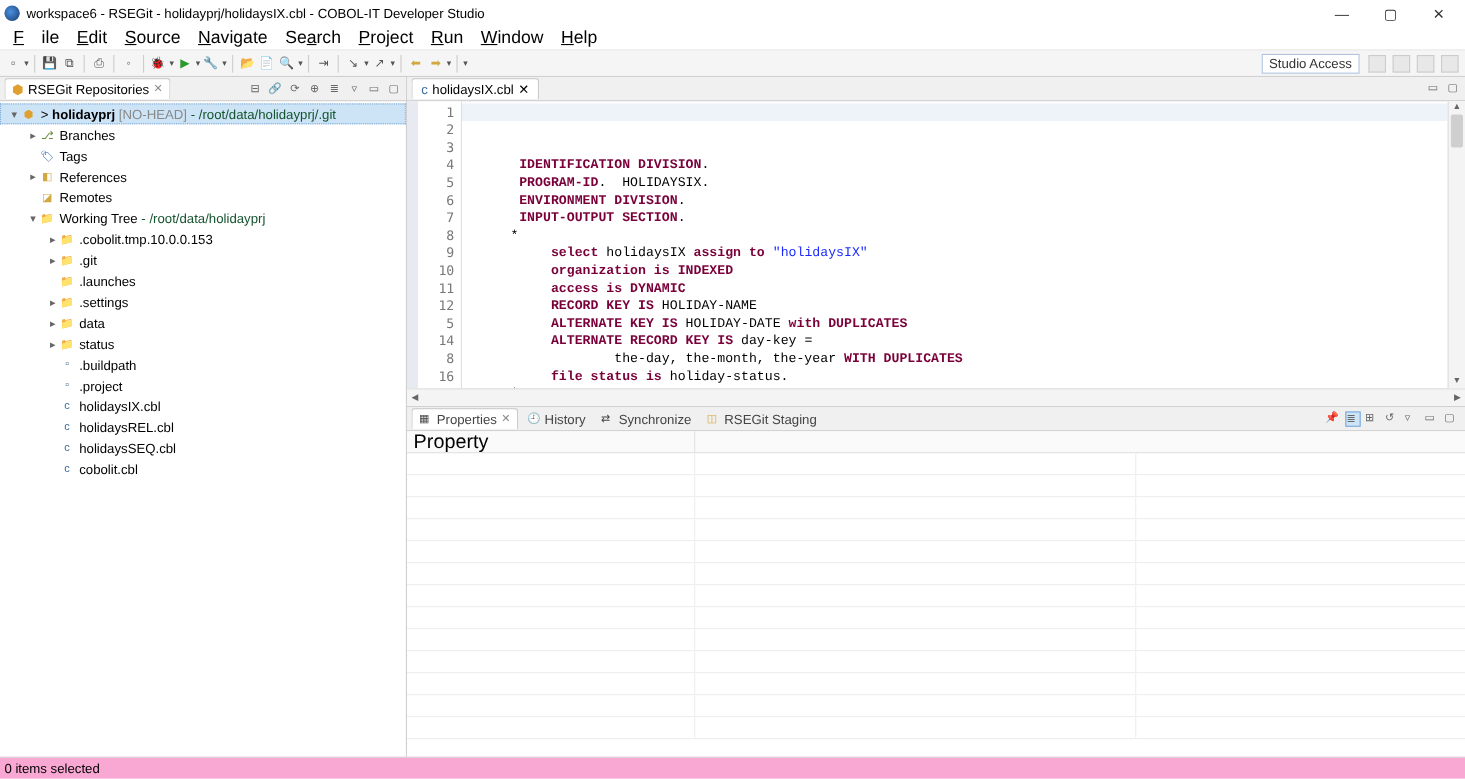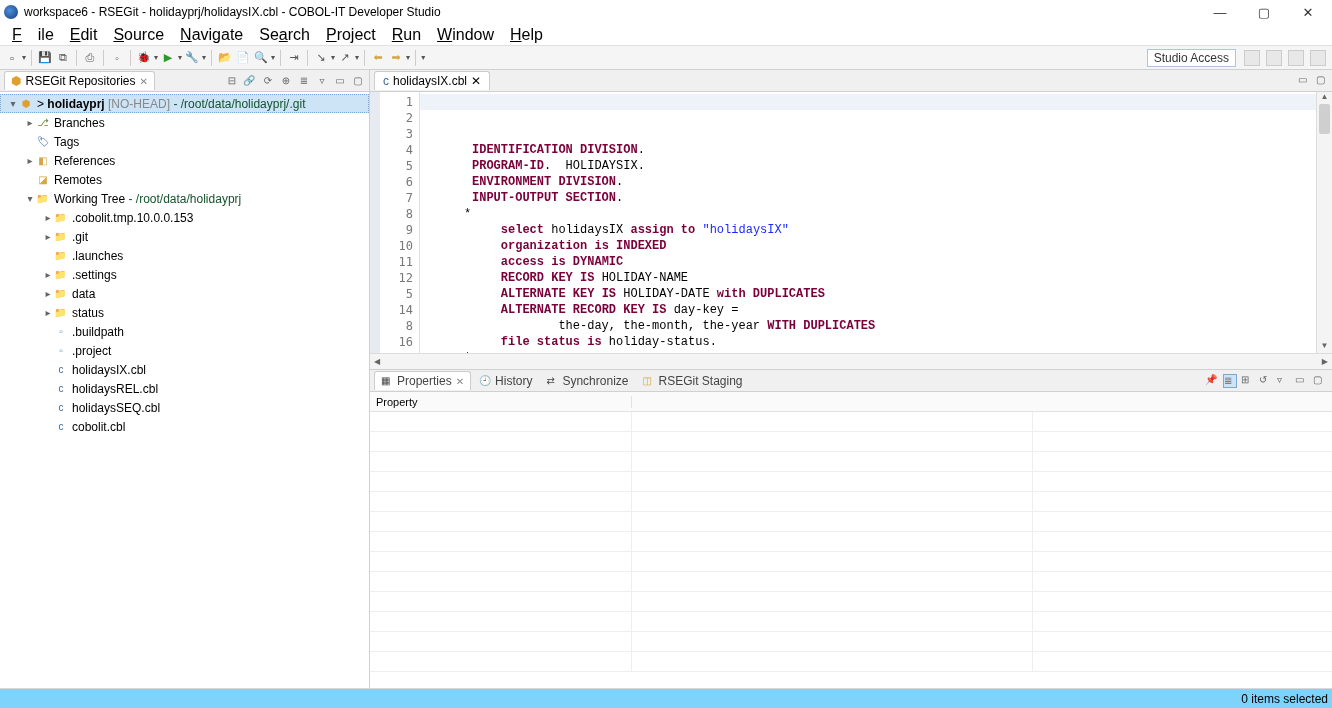--- a/index.html
+++ b/index.html
@@ -72,29 +72,29 @@
 
 .bottom-view { flex: 1; display: flex; flex-direction: column; min-height: 0; }
 .bottom-tabs { height: 22px; background: #f0f0f0; border-bottom: 1px solid #d0d0d0; display: flex; align-items: center; padding: 0 4px; gap: 2px; }
 .bottom-tabs .btab { display: flex; align-items: center; gap: 4px; padding: 2px 6px; font-size: 12px; color: #444; border-radius: 3px 3px 0 0; }
 .bottom-tabs .btab.active { background: #fff; border: 1px solid #ccc; border-bottom: none; }
 .bottom-tabs .btab .xclose { font-size: 10px; color: #888; }
 .bottom-tabs .btab .bticon { width: 12px; height: 12px; font-size: 10px; }
 .bottom-tabs .spacer { flex: 1; }
 .bottom-tabs .vbtn { width: 14px; height: 14px; font-size: 10px; color: #666; margin: 0 1px; }
 .prop-table { flex: 1; display: flex; flex-direction: column; overflow: auto; }
-.prop-header { display: flex; height: 20px; align-items: center; border-bottom: 1px solid #e2e2e2; font-size: 11px; background: #fafafa; }
+.prop-header { display: flex; height: 20px; align-items: center; border-bottom: 1px solid #e2e2e2; font-size: 18px; background: #fafafa; }
 .prop-header .col1 { width: 262px; padding-left: 6px; border-right: 1px solid #e2e2e2; }
 .prop-header .col2 { flex: 1; padding-left: 6px; }
 .prop-row { height: 20px; border-bottom: 1px solid #eee; display: flex; }
 .prop-row .c1 { width: 262px; border-right: 1px solid #eee; }
 .prop-row .c3 { width: 300px; border-left: 1px solid #eee; }
 
 
-.statusbar { height: 20px; background: #7dd3fc; border-top: 1px solid #d8d8d8; display: flex; align-items: center; padding: 0 4px; font-size: 12px; justify-content: flex-end; }
+.statusbar { height: 20px; background: #f9a8d4; border-top: 1px solid #d8d8d8; display: flex; align-items: center; padding: 0 4px; font-size: 12px; }
 </style>
 </head>
 <body>
 
 <div class="titlebar">
   <div class="appicon"></div>
   <div class="title">workspace6 - RSEGit - holidayprj/holidaysIX.cbl - COBOL-IT Developer Studio</div>
   <div class="winbtns">
     <div class="winbtn">—</div>
     <div class="winbtn">▢</div>

